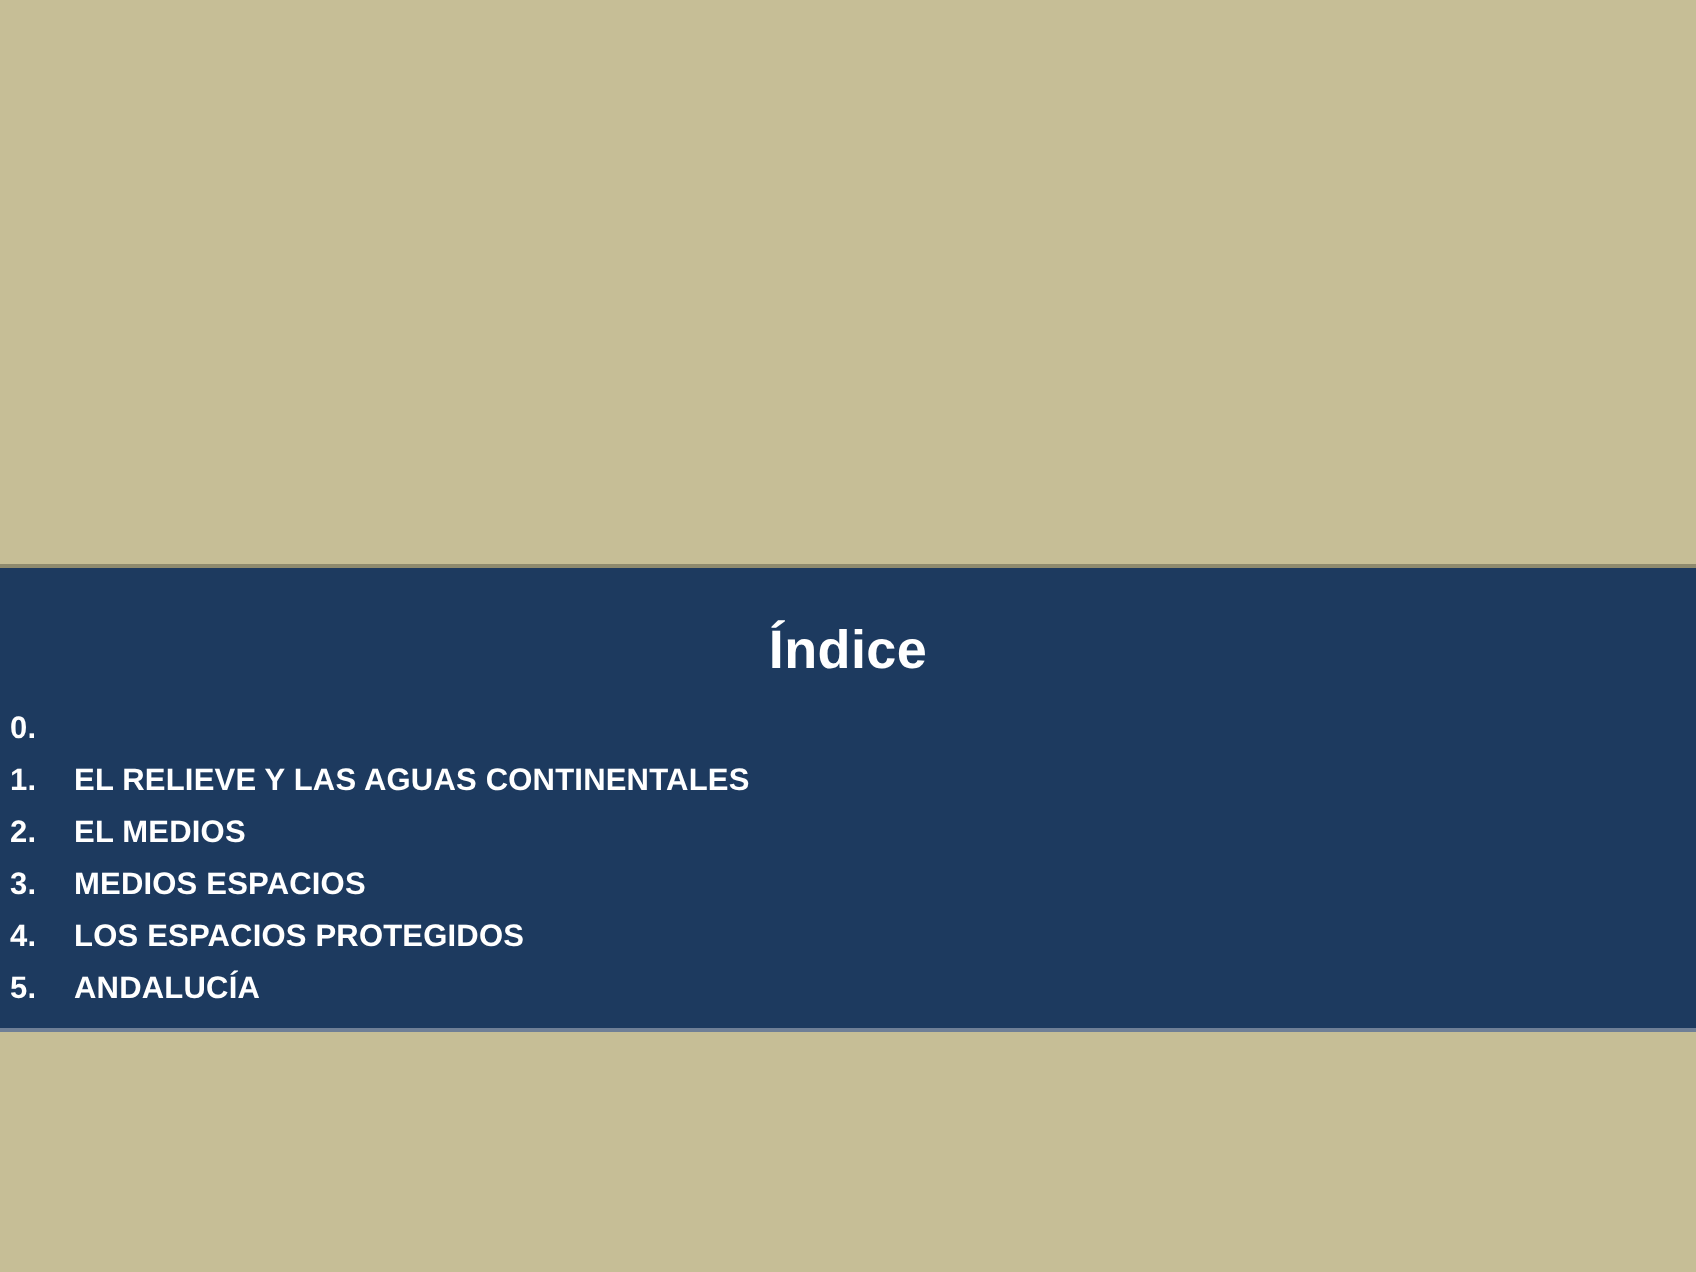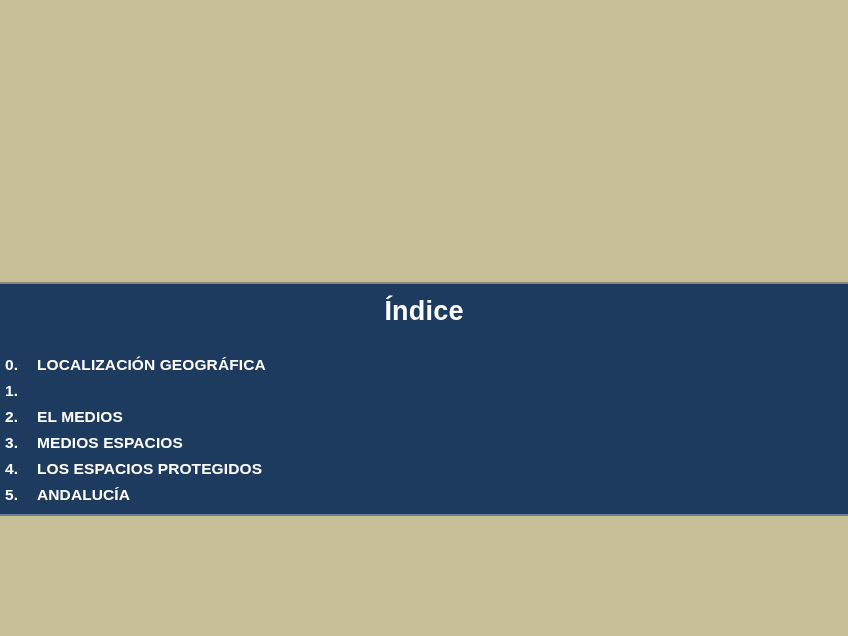--- a/index.html
+++ b/index.html
@@ -45,21 +45,21 @@
     left: 0;
     top: 514px;
     width: 848px;
     height: 2px;
     background: #6f7f96;
   }
 
   #index-title {
     position: absolute;
     left: 0;
-    top: 10px;
+    top: 24px;
     width: 848px;
     text-align: center;
     color: #ffffff;
     font-size: 27px;
     font-weight: bold;
     letter-spacing: 0.2px;
     line-height: 34px;
   }
 
   #index-list {
@@ -99,25 +99,25 @@
   <div id="panel-top-rule"></div>
 
   <div id="index-panel">
 
     <div id="index-title">Índice</div>
 
     <div id="index-list">
 
       <div class="index-item">
         <span class="item-number">0.</span>
-        <span class="item-label">LOCALIZACIÓN GEOGRÁFICA</span>
       </div>
 
       <div class="index-item">
         <span class="item-number">1.</span>
+        <span class="item-label">EL RELIEVE Y LAS AGUAS CONTINENTALES</span>
       </div>
 
       <div class="index-item">
         <span class="item-number">2.</span>
         <span class="item-label">EL MEDIOS</span>
       </div>
 
       <div class="index-item">
         <span class="item-number">3.</span>
         <span class="item-label">MEDIOS ESPACIOS</span>

